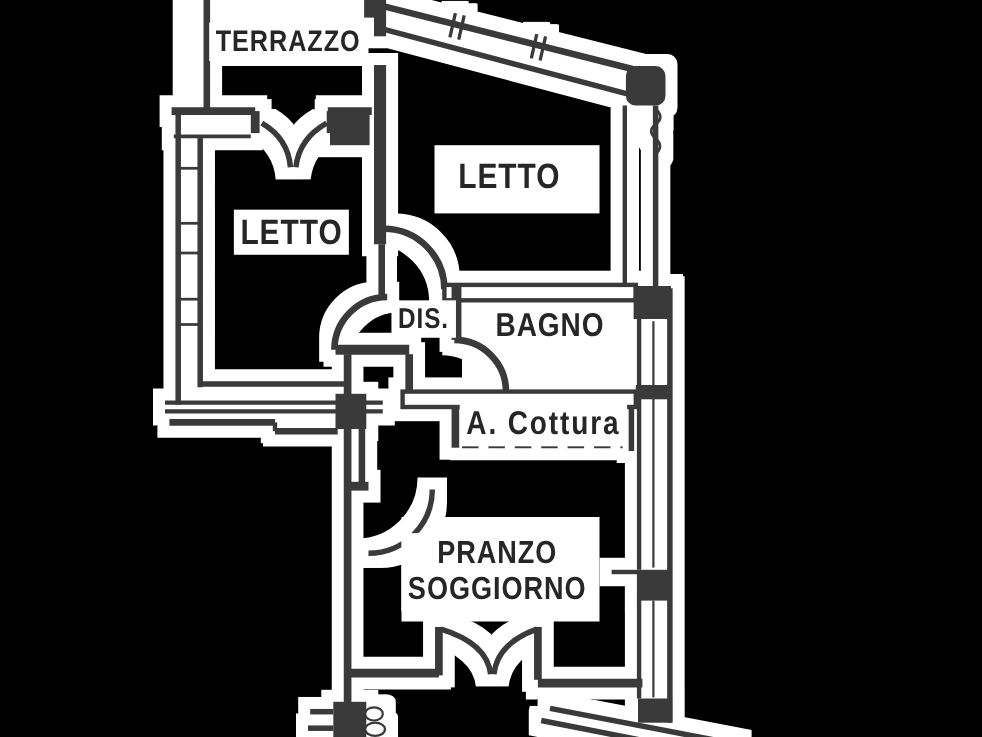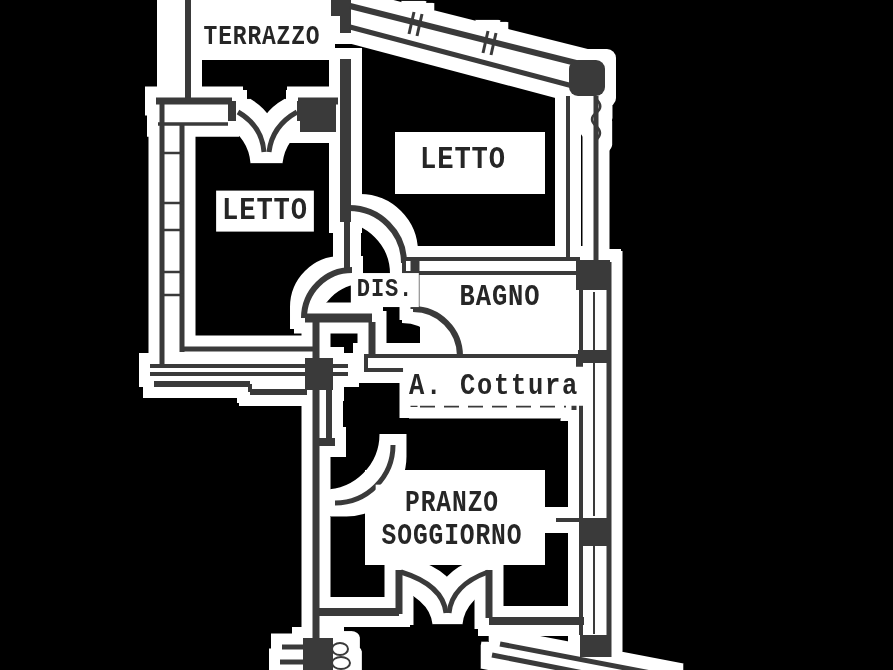--- a/index.html
+++ b/index.html
@@ -1,21 +1,21 @@
 <!DOCTYPE html>
 <html style="--bg: #000000; --wall: #3a3a3a; --paper: #ffffff; --ink: #262626;"><head>
 <meta charset="utf-8">
 <style>
   html,body{margin:0;padding:0;background:#000;}
   .stage{
     position:relative;
     width:818px;height:670px;
     background:var(--bg,#000);
     overflow:hidden;
-    font-family:Liberation Mono, monospace;
+    font-family:Liberation Sans, sans-serif;
   }
   .stage svg{position:absolute;left:0;top:0;}
   
   #geo{stroke:var(--wall,#3a3a3a);fill:none;stroke-linecap:butt;}
   #geo .fillwall{fill:var(--wall,#3a3a3a);stroke:none;}
   #geo .cavity{fill:var(--paper,#fff);stroke:var(--wall,#3a3a3a);}
   #geo .blob{fill:var(--paper,#fff);stroke:var(--wall,#3a3a3a);}
   .patches rect{fill:var(--paper,#fff);stroke:none;}
   
   .lbl{

